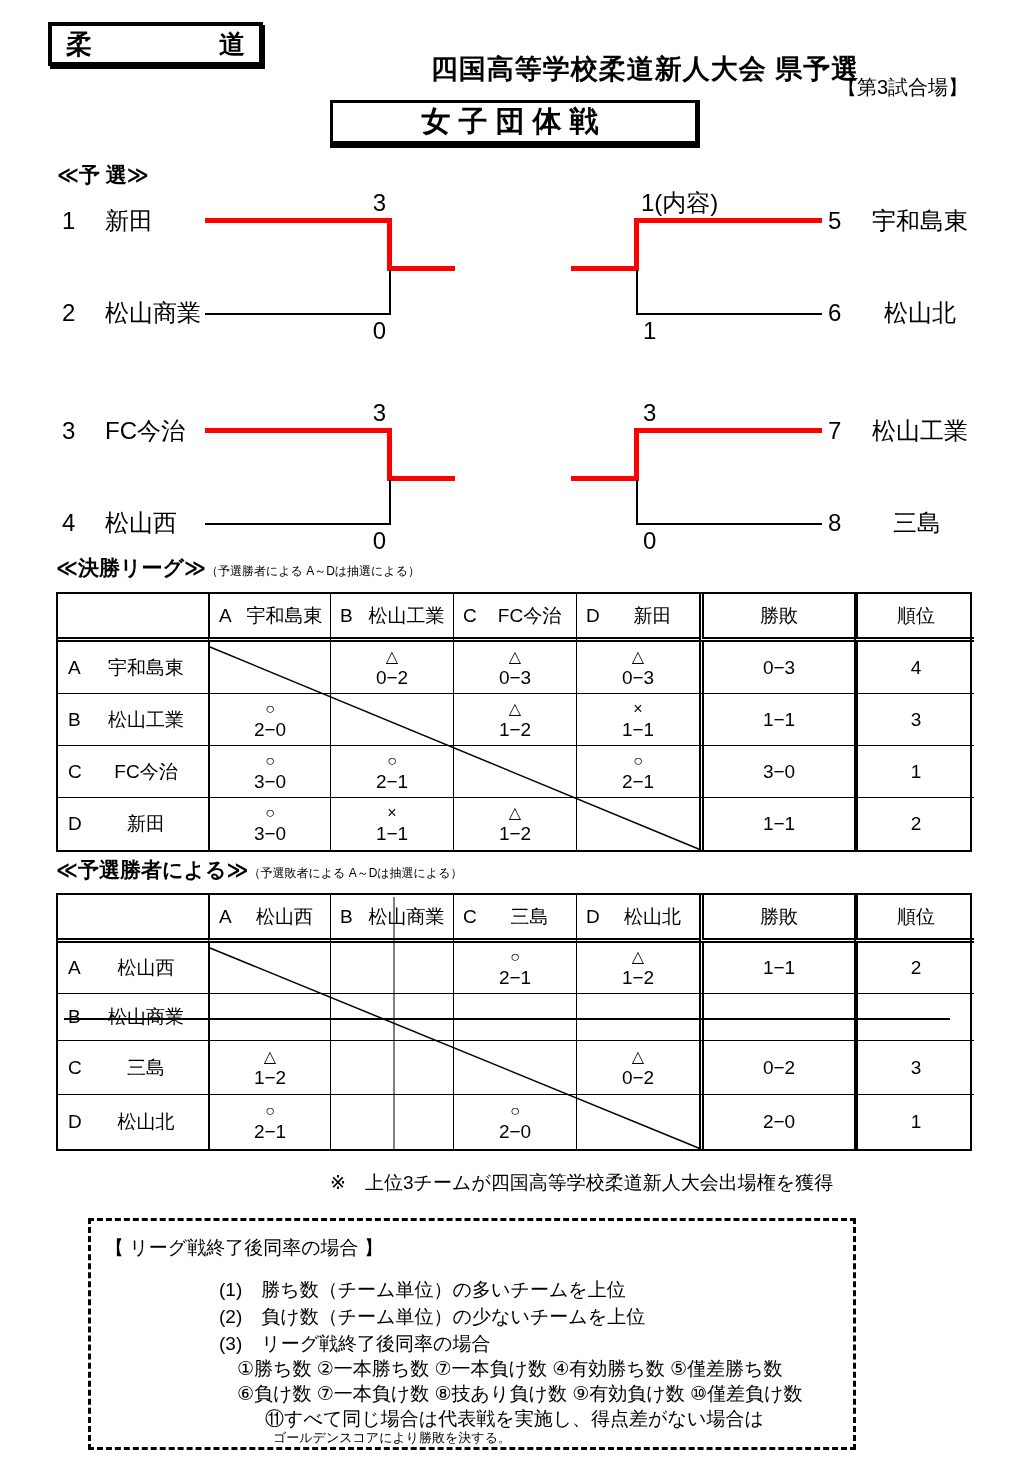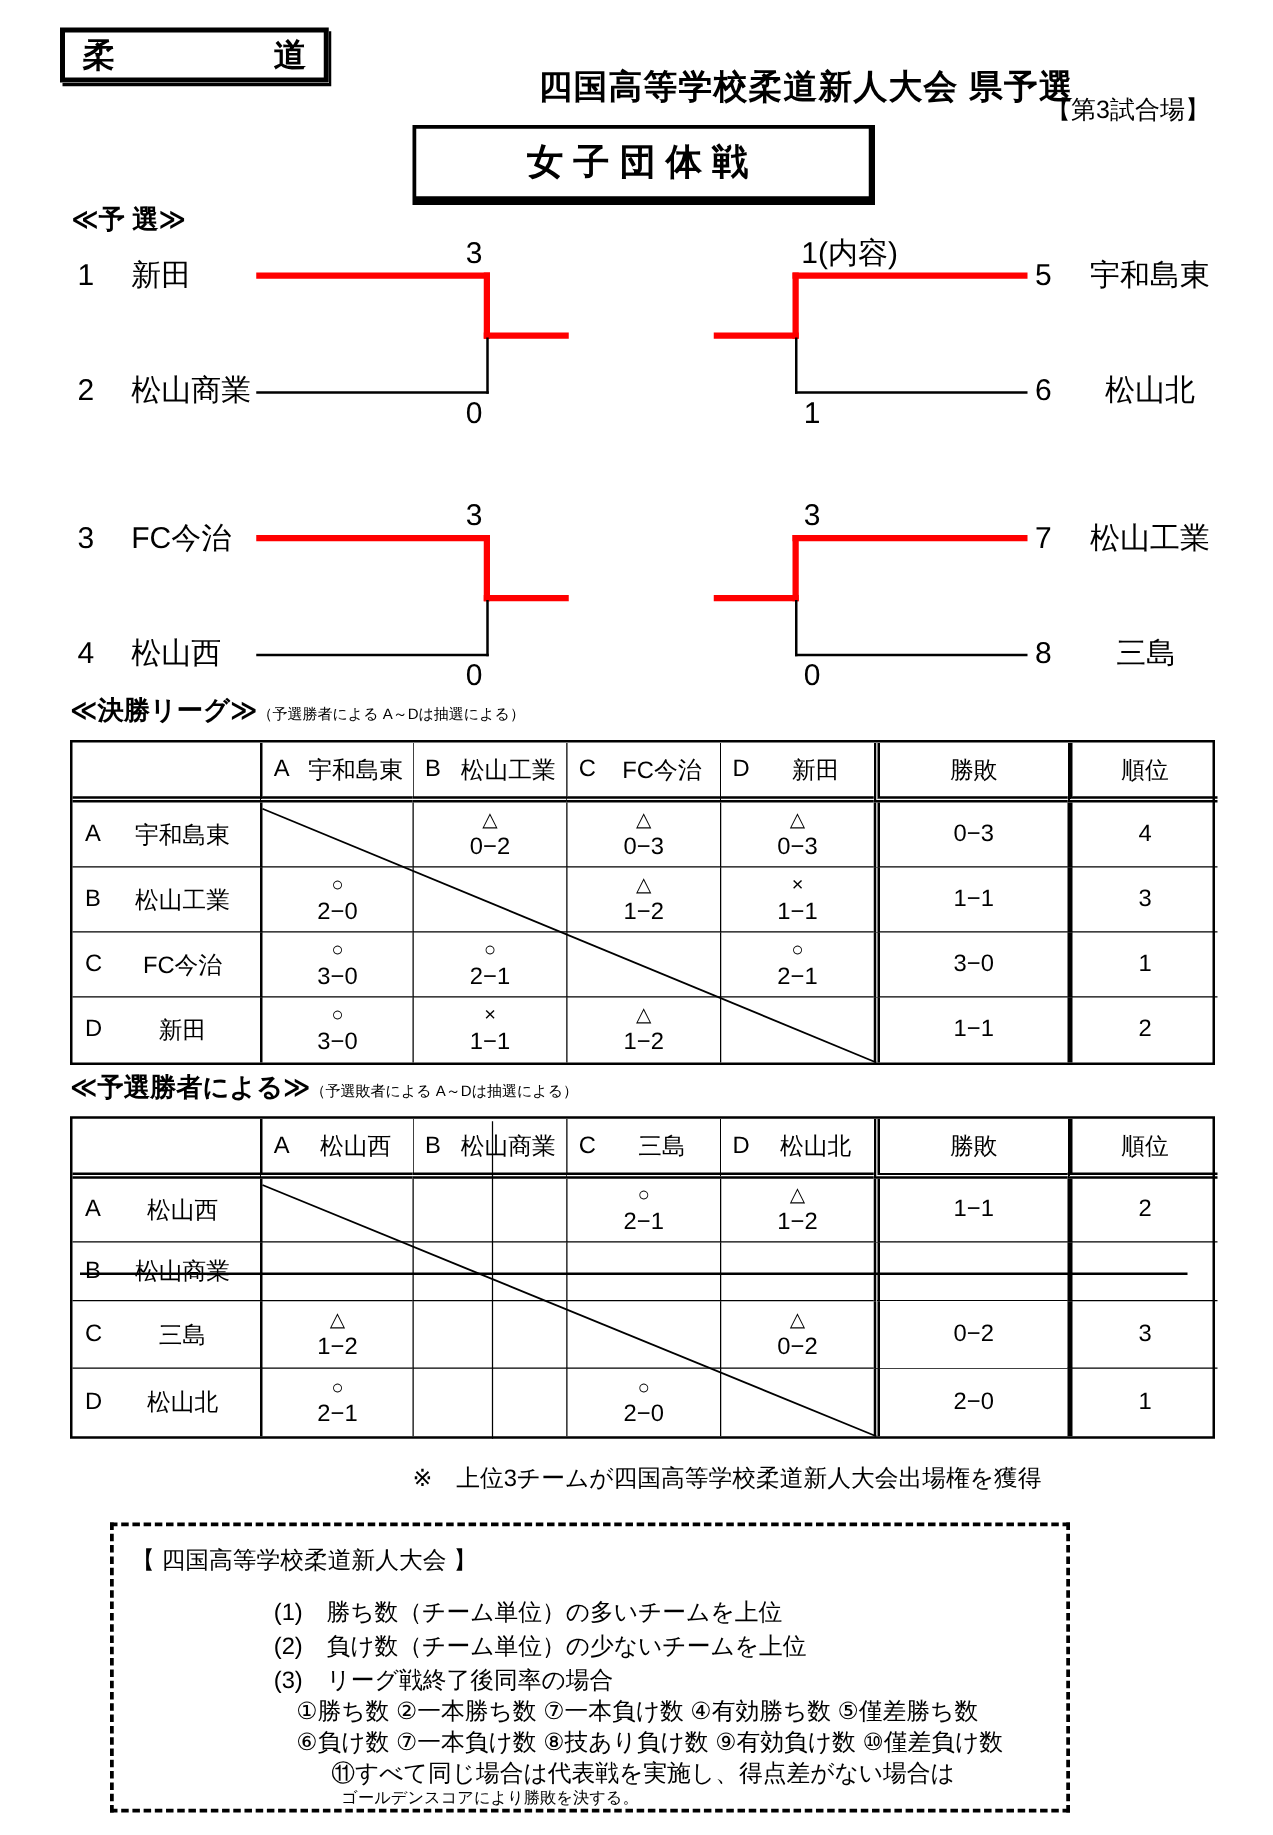--- a/index.html
+++ b/index.html
@@ -15,21 +15,21 @@
   #subject-box {
     left:48px; top:22px; width:215px; height:44px;
     border:4px solid #000; box-shadow:2px 3px 0 #000;
     display:flex; justify-content:space-between; align-items:center;
     padding:0 14px; font-size:26px; font-weight:600;
   }
   #doc-title { left:340px; top:27px; width:610px; text-align:center;
     font-size:27px; font-weight:700; letter-spacing:1px;margin-top:24px; }
   #venue { left:770px; top:74px; width:198px; text-align:right; font-size:20px; }
   #category-box {
-    left:330px; top:100px; width:370px; height:64px;
+    left:330px; top:100px; width:370px; height:48px;
     border:3px solid #000; border-right-width:5px; border-bottom-width:7px;
     display:flex; align-items:center; justify-content:center;
     font-size:29px; font-weight:bold; letter-spacing:8px;
   }
   .section-h { font-size:21px; font-weight:600; }
   .section-h .sub { font-size:12px; font-weight:normal; }
 
   
   .bl { position:absolute; background:#000; }
   .rl { position:absolute; background:#ff0000; }
@@ -410,21 +410,21 @@
     <svg width="916" height="258" viewBox="0 0 916 258">
       <line x1="152" y1="53" x2="643" y2="254" stroke="#000" stroke-width="1.5"></line>
       <line x1="336" y1="2" x2="336" y2="256" stroke="#000" stroke-width="1"></line>
       <line x1="6" y1="124" x2="892" y2="124" stroke="#000" stroke-width="2"></line>
     </svg>
   </div>
 
   <div class="abs" id="qual-note">※　上位3チームが四国高等学校柔道新人大会出場権を獲得</div>
 
   <div class="abs" id="rules-box">
-    <div class="r-t">【 四国高等学校柔道新人大会 】</div>
+    <div class="r-t">【 リーグ戦終了後同率の場合 】</div>
     <div class="r-1">(1)　勝ち数（チーム単位）の多いチームを上位</div>
     <div class="r-2">(2)　負け数（チーム単位）の少ないチームを上位</div>
     <div class="r-3">(3)　リーグ戦終了後同率の場合</div>
     <div class="r-t1">①勝ち数 ②一本勝ち数 ⑦一本負け数 ④有効勝ち数 ⑤僅差勝ち数</div>
     <div class="r-t2">⑥負け数 ⑦一本負け数 ⑧技あり負け数 ⑨有効負け数 ⑩僅差負け数</div>
     <div class="r-t3">⑪すべて同じ場合は代表戦を実施し、得点差がない場合は</div>
     <div class="r-t4">ゴールデンスコアにより勝敗を決する。</div>
   </div>
 
 </div>

